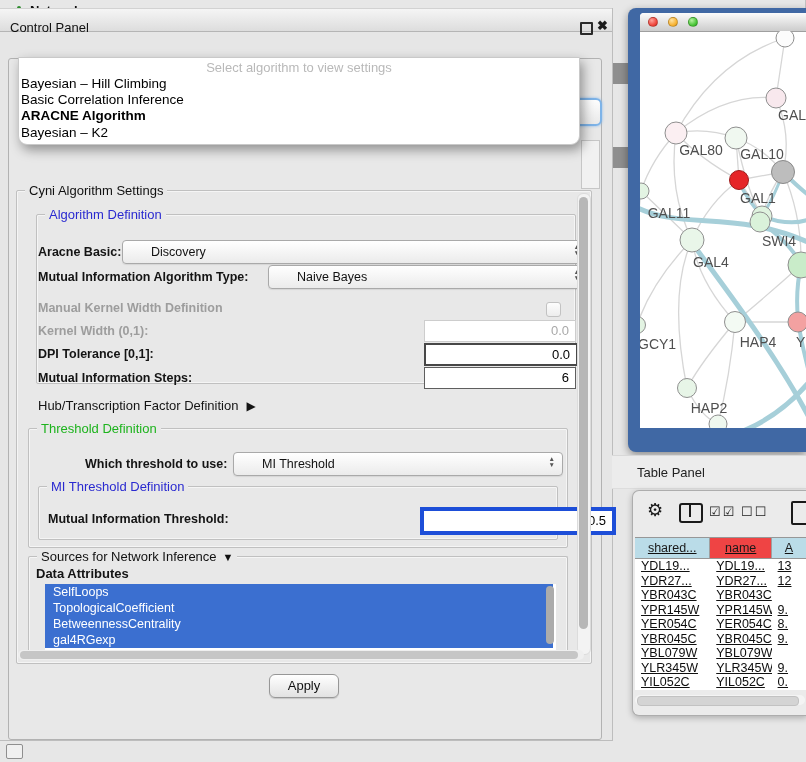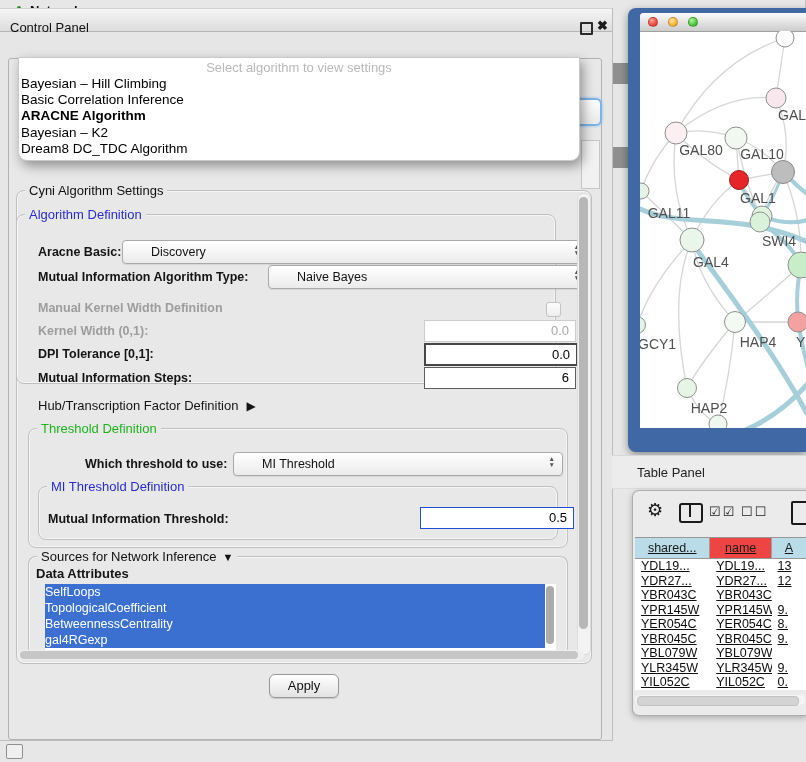--- a/index.html
+++ b/index.html
@@ -26,48 +26,48 @@
   .frag-combo{position:absolute;left:560px;top:98px;width:38px;height:24px;border:2px solid #7db3e8;
               border-radius:6px;background:linear-gradient(#fdfdfd,#e9e9e9);box-shadow:0 0 3px #8ab9ea;z-index:5;}
   .frag-box{position:absolute;left:581px;top:140px;width:17px;height:47px;border:1px solid #c6c6c6;background:#f1f1f1;z-index:5;}
   
   #algo-popup{position:absolute;left:18px;top:57px;width:560px;background:#fff;border:1px solid #c9c9c9;
               border-radius:0 0 9px 9px;box-shadow:3px 5px 12px rgba(0,0,0,.38);z-index:10;padding-bottom:3px;}
   #algo-placeholder{font-size:13px;color:#b9b9b9;text-align:center;padding:2px 0 1px 0;}
   .pitem{font-size:13.5px;line-height:16.2px;color:#000;padding-left:2px;white-space:nowrap;}
   .pitem.sel{font-weight:bold;}
   
-  .grp{position:absolute;border:1px solid #c0c0c0;border-radius:8px;
+  .grp{position:absolute;border:1px solid #c0c0c0;border-radius:2px;
        box-shadow:inset 0 0 0 1px rgba(255,255,255,.55);}
   .grp-title{position:absolute;top:-8px;left:8px;background:#e8e8e8;padding:0 4px;font-size:13px;
              color:#111;white-space:nowrap;line-height:15px;}
   .t-blue{color:#2a2ad0;}
   .t-green{color:#1db31d;}
   
   .lbl{position:absolute;font-weight:bold;font-size:12.5px;color:#141414;white-space:nowrap;line-height:15px;}
   .lbl.dis{color:#9d9d9d;}
   .plain{font-weight:normal;font-size:13px;}
   .combo{position:absolute;height:22px;border:1px solid #a9a9a9;border-radius:4px;
          background:linear-gradient(#ffffff,#ebebeb);font-size:12.5px;line-height:22px;
          padding-left:28px;box-shadow:0 1px 1px rgba(0,0,0,.08);}
   .spin{position:absolute;right:7px;top:3px;display:flex;flex-direction:column;color:#555;
         font-size:6.5px;line-height:6px;}
   .field{position:absolute;height:20px;background:#fff;font-size:13px;line-height:20px;
          text-align:right;padding-right:6px;}
   .f-dis{border:1px solid #cdcdcd;color:#a9a9a9;}
   .f-strong{border:2px solid #474747;color:#000;height:19px;}
   .f-mid{border:1px solid #5e5e5e;color:#000;}
-  .f-soft{border:1px solid #1d4ed8;color:#000;}
+  .f-soft{border:4px solid #1d4ed8;color:#000;padding-left:36px;}
   .checkbox{position:absolute;width:13px;height:13px;border:1px solid #c2c2c2;border-radius:3px;
             background:linear-gradient(#fdfdfd,#ededed);}
   .arrow-r{font-size:12px;margin-left:8px;}
   .arrow-d{font-size:11px;margin-left:6px;}
   
   #attr-list{position:absolute;left:45px;top:584px;width:511px;height:66px;background:#fff;overflow:hidden;}
-  .attr-item{width:500px;height:16px;line-height:16px;background:#3b6fd0;color:#fff;font-size:12.5px;}
+  .attr-item{width:500px;height:16px;line-height:16px;background:#3b6fd0;color:#fff;font-size:12.5px;padding-left:8px;}
   #attr-vscroll{position:absolute;left:501px;top:2px;width:8px;height:58px;background:#ababab;border-radius:4px;}
   
   #v-scroll{position:absolute;left:577px;top:193px;width:12px;height:460px;background:#f3f3f3;
             border:1px solid #dcdcdc;border-radius:6px;}
   #v-thumb{position:absolute;left:1px;top:3px;width:9px;height:432px;background:#b7b7b7;border-radius:5px;}
   #h-scroll{position:absolute;left:18px;top:650px;width:566px;height:10px;background:#efefef;border-radius:5px;z-index:4;}
   #h-thumb{position:absolute;left:2px;top:1px;width:558px;height:8px;background:#c6c6c6;border-radius:4px;}
   
   #apply-btn{position:absolute;left:269px;top:674px;width:68px;height:22px;border:1px solid #979797;
              border-radius:6px;background:linear-gradient(#ffffff,#e2e2e2);font-size:13px;text-align:center;
@@ -139,29 +139,28 @@
 <div class="frag-combo"></div>
 <div class="frag-box"></div>
 
 <div id="algo-popup">
   <div id="algo-placeholder">Select algorithm to view settings</div>
   <div id="algo-list">
       <div class="pitem">Bayesian – Hill Climbing</div>
       <div class="pitem">Basic Correlation Inference</div>
       <div class="pitem sel">ARACNE Algorithm</div>
       <div class="pitem">Bayesian – K2</div>
-      <div class="pitem">Dream8 DC_TDC Algorithm</div>
     </div>
 </div>
 
 <div class="grp" style="left:16px;top:190px;width:574px;height:472px;">
   <span class="grp-title">Cyni Algorithm Settings</span>
 </div>
 
-<div class="grp" style="left:16px;top:214px;width:538px;height:168px;">
+<div class="grp" style="left:36px;top:214px;width:538px;height:168px;">
   <span class="grp-title t-blue">Algorithm Definition</span>
 </div>
 <span class="lbl" style="left:38px;top:245px;">Aracne Basic:</span>
 <div class="combo" style="left:122px;top:240px;width:436px;">
   <span>Discovery</span>
   <span class="spin">▲<span>▼</span></span>
 </div>
 <span class="lbl" style="left:38px;top:270px;text-align:right;">Mutual Information Algorithm Type:</span>
 <div class="combo" style="left:268px;top:265px;width:290px;">
   <span>Naive Bayes</span>

